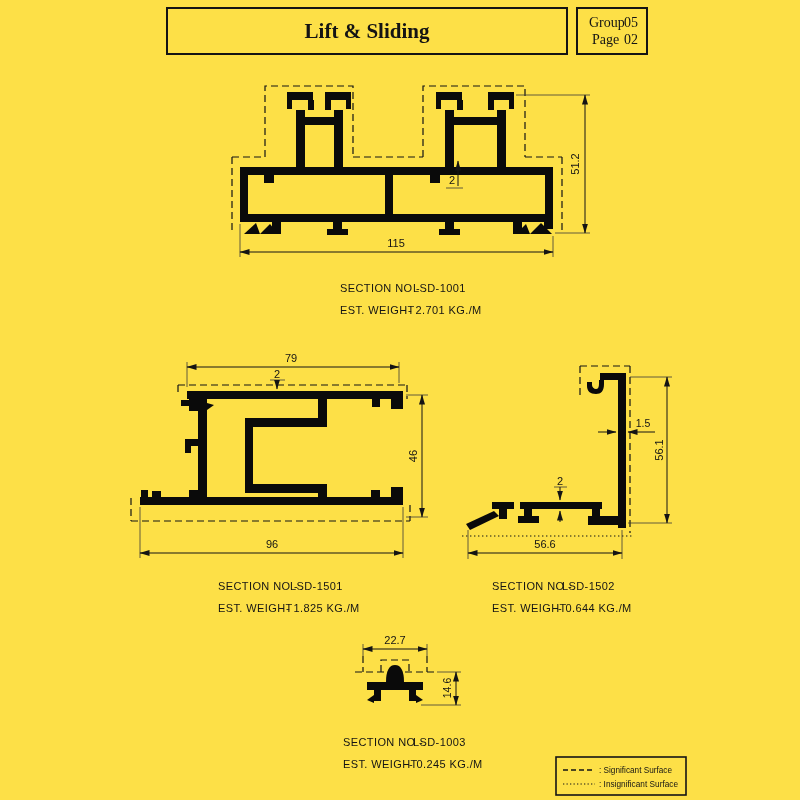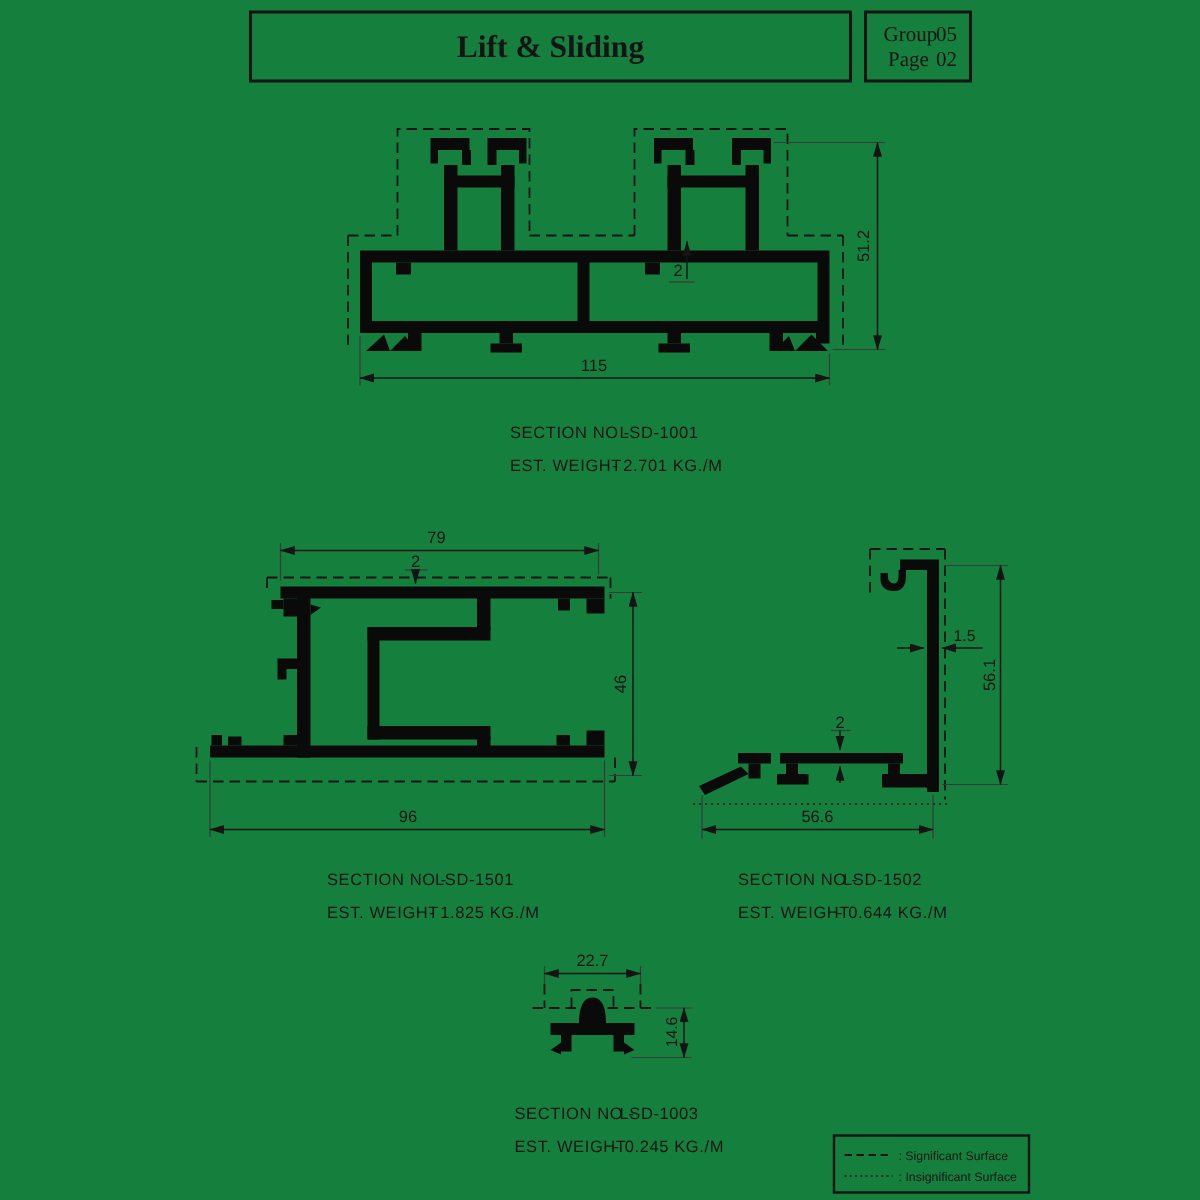--- a/index.html
+++ b/index.html
@@ -1,16 +1,16 @@
 <!DOCTYPE html>
 <html><head>
 <meta charset="utf-8">
 <style>
   html,body{margin:0;padding:0;background:#fff;}
-  .page{width:800px;height:800px;background:#15803d;position:relative;overflow:hidden;text-decoration:underline;}
+  .page{width:800px;height:800px;background:#fde047;position:relative;overflow:hidden;text-decoration:underline;}
   svg{display:block;}
   .profile{fill:#0a0a0a;stroke:none;}
   .thin{stroke:#141414;stroke-width:1;fill:none;}
   .xthin{stroke:#3a3a3a;stroke-width:0.8;fill:none;}
   .dash{stroke:#141414;stroke-width:1.2;fill:none;stroke-dasharray:7 4;}
   .dots{stroke:#141414;stroke-width:1.1;fill:none;stroke-dasharray:1.4 2.6;}
   .box{fill:none;stroke:#141414;stroke-width:2;}
   .lbox{fill:none;stroke:#141414;stroke-width:1.6;}
   text{fill:#141414;}
   .dim{font:11px "Liberation Sans", sans-serif;}

